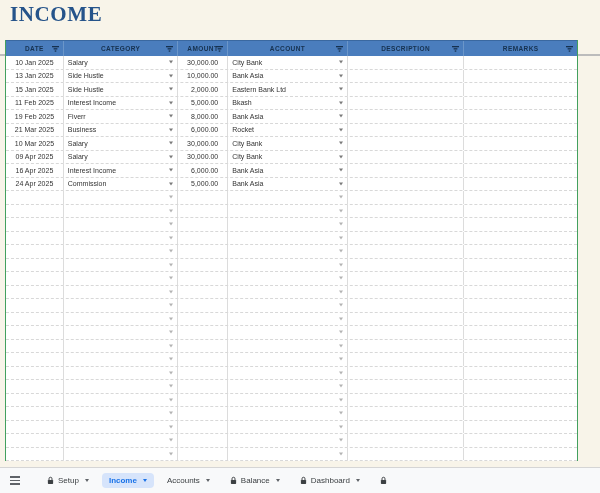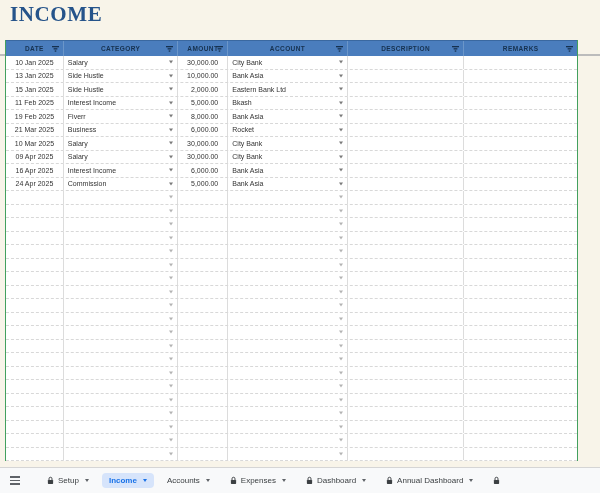--- a/index.html
+++ b/index.html
@@ -617,39 +617,31 @@
       </div>
       <div class="tab">
         <span>Accounts</span>
         <span class="tab-caret"></span>
       </div>
       <div class="tab">
         <span class="lock"><svg width="7" height="9" viewBox="0 0 8 10">
             <path d="M2.3 4.5V3a1.7 1.7 0 0 1 3.4 0v1.5" fill="none" stroke="#3c4043" stroke-width="1.1"></path>
             <rect x="1" y="4.3" width="6" height="4.6" rx="0.8" fill="#3c4043"></rect>
           </svg></span>
-        <span>Expenses</span>
+        <span>Balance</span>
         <span class="tab-caret"></span>
       </div>
       <div class="tab">
         <span class="lock"><svg width="7" height="9" viewBox="0 0 8 10">
             <path d="M2.3 4.5V3a1.7 1.7 0 0 1 3.4 0v1.5" fill="none" stroke="#3c4043" stroke-width="1.1"></path>
             <rect x="1" y="4.3" width="6" height="4.6" rx="0.8" fill="#3c4043"></rect>
           </svg></span>
         <span>Dashboard</span>
         <span class="tab-caret"></span>
       </div>
       <div class="tab">
         <span class="lock"><svg width="7" height="9" viewBox="0 0 8 10">
             <path d="M2.3 4.5V3a1.7 1.7 0 0 1 3.4 0v1.5" fill="none" stroke="#3c4043" stroke-width="1.1"></path>
             <rect x="1" y="4.3" width="6" height="4.6" rx="0.8" fill="#3c4043"></rect>
           </svg></span>
-        <span>Annual Dashboard</span>
-        <span class="tab-caret"></span>
-      </div>
-      <div class="tab">
-        <span class="lock"><svg width="7" height="9" viewBox="0 0 8 10">
-            <path d="M2.3 4.5V3a1.7 1.7 0 0 1 3.4 0v1.5" fill="none" stroke="#3c4043" stroke-width="1.1"></path>
-            <rect x="1" y="4.3" width="6" height="4.6" rx="0.8" fill="#3c4043"></rect>
-          </svg></span>
       </div>
     </div>
 </div>
 
 </body></html>

